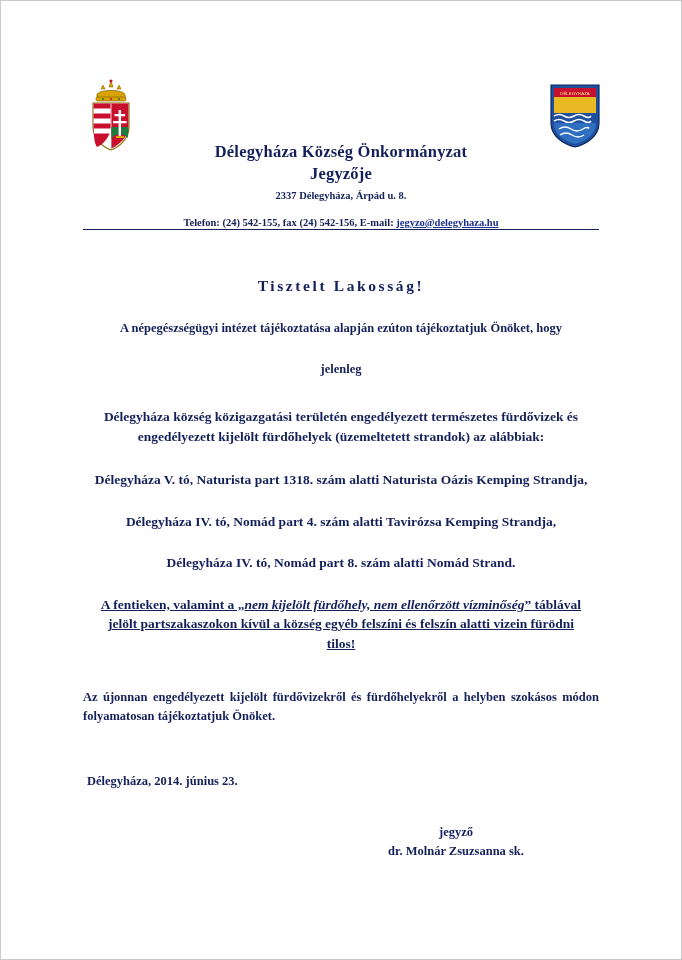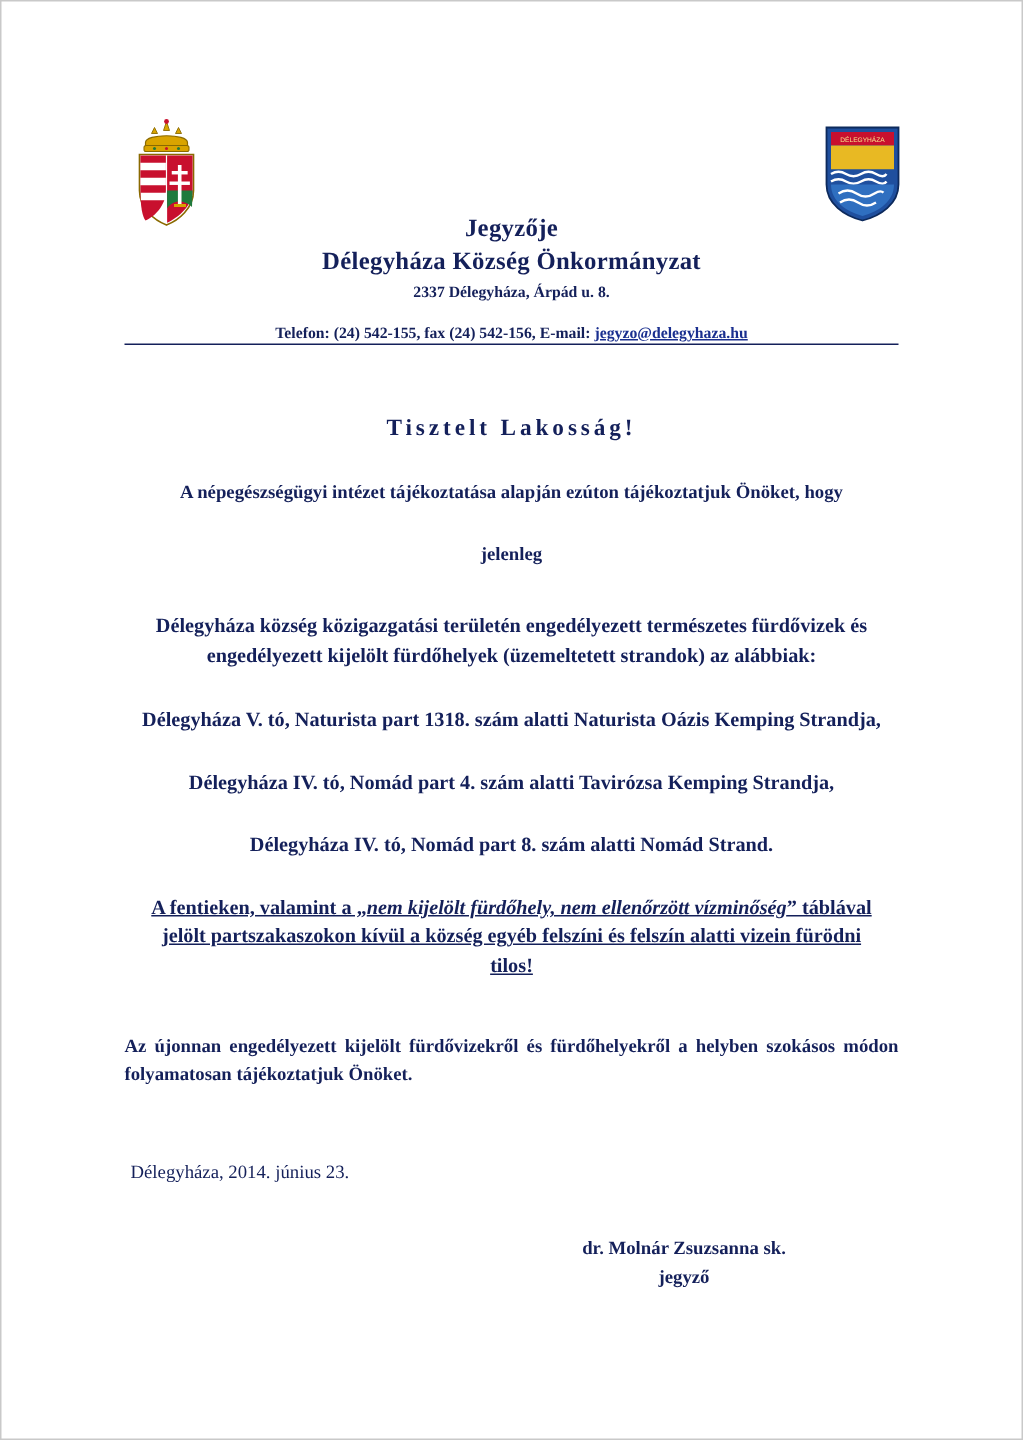--- a/index.html
+++ b/index.html
@@ -137,21 +137,21 @@
   .note {
     text-align: justify;
     font-size: 12.5px;
     font-weight: bold;
     line-height: 1.55;
     margin-top: 24px;
     margin-bottom: 24px;
   }
   .place-date {
     font-size: 12.5px;
-    font-weight: normal;
+    font-weight: bold;
     margin-left: 4px;
     margin-bottom: 34px;
     margin-top: 48px;
   }
   .signature {
     text-align: center;
     font-size: 12.5px;
     font-weight: bold;
     line-height: 1.5;
     margin-left: 230px;
@@ -205,22 +205,22 @@
       <path d="M5 30 h42 v10 h-42 z" fill="#1f4f9e"></path>
       <path d="M5 33 q5 -3 10 0 q5 3 10 0 q5 -3 10 0 q5 3 7 0" fill="none" stroke="#ffffff" stroke-width="1.6"></path>
       <path d="M5 38 q5 -3 10 0 q5 3 10 0 q5 -3 10 0 q5 3 7 0" fill="none" stroke="#ffffff" stroke-width="1.6"></path>
       <path d="M5 40 L47 40 C47 51, 37 58, 26 61 C15 58, 5 51, 5 40 Z" fill="#2f6fc0"></path>
       <path d="M10 46 q6 -4 12 0 q6 4 12 0 q4 -2.6 6 -0.6" fill="none" stroke="#ffffff" stroke-width="1.5"></path>
       <path d="M11 52 q6 -4 12 0 q6 4 12 0" fill="none" stroke="#ffffff" stroke-width="1.5"></path>
     </svg>
 
     <div class="header-text">
       <div class="office-name">
+        <div>Délegyháza Község Önkormányzat</div>
         <div>Jegyzője</div>
-        <div>Délegyháza Község Önkormányzat</div>
       </div>
       <div class="office-address">2337 Délegyháza, Árpád u. 8.</div>
       <div class="office-contact"><span>Telefon: (24) 542-155, fax (24) 542-156, E-mail: </span><a href="#">jegyzo@delegyhaza.hu</a></div>
     </div>
 
     <div class="rule"></div>
   </div>
 
   <div class="content">
 
@@ -236,17 +236,17 @@
     <div class="beach-item">Délegyháza IV. tó, Nomád part 4. szám alatti Tavirózsa Kemping Strandja,</div>
     <div class="beach-item">Délegyháza IV. tó, Nomád part 8. szám alatti Nomád Strand.</div>
 
     <div class="warning"><span>A fentieken, valamint a „</span><span class="quoted">nem kijelölt fürdőhely, nem ellenőrzött vízminőség</span><span>” táblával jelölt partszakaszokon kívül a község egyéb felszíni és felszín alatti vizein fürödni tilos!</span></div>
 
     <div class="note">Az újonnan engedélyezett kijelölt fürdővizekről és fürdőhelyekről a helyben szokásos módon folyamatosan tájékoztatjuk Önöket.</div>
 
     <div class="place-date">Délegyháza, 2014. június 23.</div>
 
     <div class="signature">
+      <div>jegyző</div>
       <div>dr. Molnár Zsuzsanna sk.</div>
-      <div>jegyző</div>
     </div>
   </div>
 </div>
 
 </body></html>

